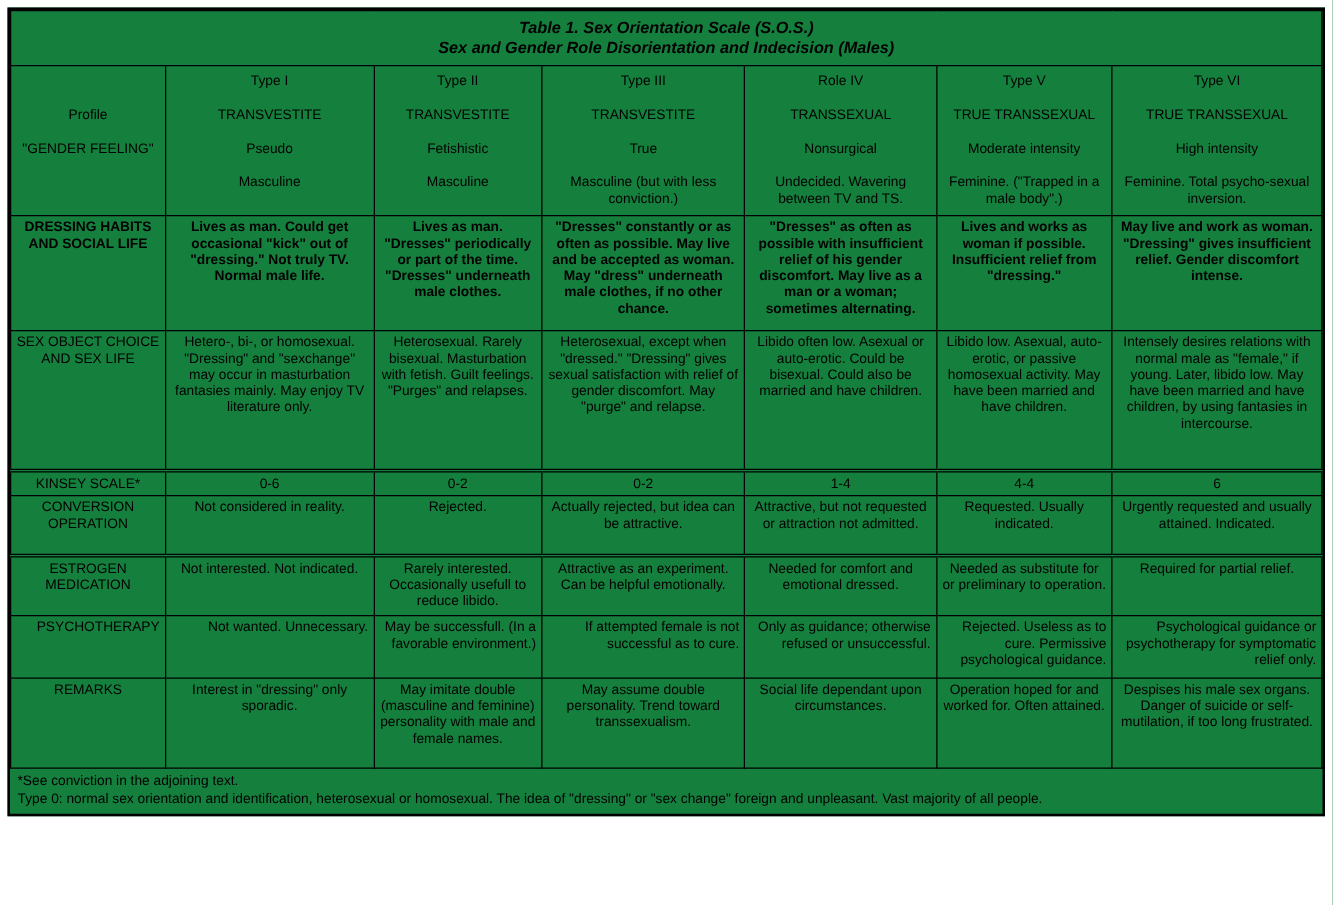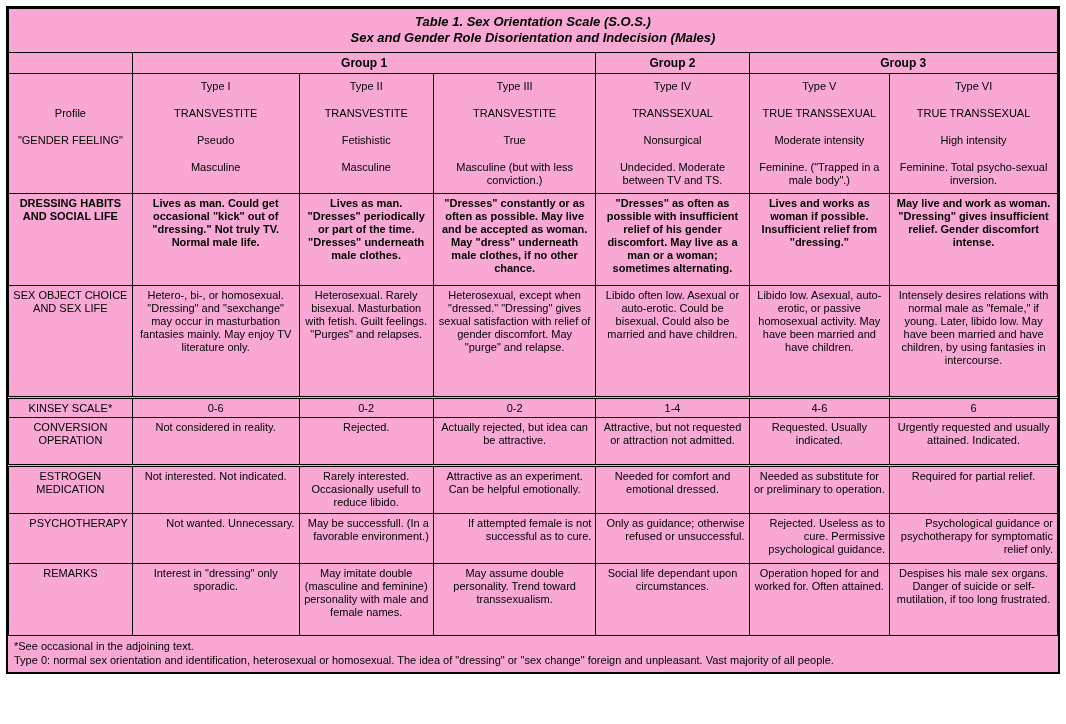--- a/index.html
+++ b/index.html
@@ -12,21 +12,21 @@
   }
   .page {
     width: 1066px;
     height: 724px;
     padding: 6px;
     background: #fff;
   }
   .frame {
     width: 1054px;
     border: 2px solid #000;
-    background: #f9a8d4;
+    background: #15803d;
   }
   table.sos {
     border-collapse: collapse;
     table-layout: fixed;
     width: 100%;
   }
   td {
     border: 1px solid #000;
     font-size: 11px;
     line-height: 13px;
@@ -96,26 +96,20 @@
       </colgroup>
 
       <tbody>
           <tr class="title-row">
         <td colspan="7">
           <div class="title-line">Table 1. Sex Orientation Scale (S.O.S.)</div>
           <div class="title-line">Sex and Gender Role Disorientation and Indecision (Males)</div>
         </td>
       </tr>
 
-      <tr class="group-row">
-        <td></td>
-        <td colspan="3">Group 1</td>
-        <td>Group 2</td>
-        <td colspan="2">Group 3</td>
-      </tr>
 
       <tr class="type-row">
         <td class="rowlabel">
           <div class="profile-spacer"></div>
           <div class="tl">Profile</div>
           <div class="tl-last">"GENDER FEELING"</div>
         </td>
         <td>
           <div class="tl">Type I</div>
           <div class="tl">TRANSVESTITE</div>
@@ -128,24 +122,24 @@
           <div class="tl">Fetishistic</div>
           <div class="tl-last">Masculine</div>
         </td>
         <td>
           <div class="tl">Type III</div>
           <div class="tl">TRANSVESTITE</div>
           <div class="tl">True</div>
           <div class="tl-last">Masculine (but with less conviction.)</div>
         </td>
         <td>
-          <div class="tl">Type IV</div>
+          <div class="tl">Role IV</div>
           <div class="tl">TRANSSEXUAL</div>
           <div class="tl">Nonsurgical</div>
-          <div class="tl-last">Undecided. Moderate between TV and TS.</div>
+          <div class="tl-last">Undecided. Wavering between TV and TS.</div>
         </td>
         <td>
           <div class="tl">Type V</div>
           <div class="tl">TRUE TRANSSEXUAL</div>
           <div class="tl">Moderate intensity</div>
           <div class="tl-last">Feminine. ("Trapped in a male body".)</div>
         </td>
         <td>
           <div class="tl">Type VI</div>
           <div class="tl">TRUE TRANSSEXUAL</div>
@@ -173,21 +167,21 @@
         <td>Libido low. Asexual, auto-erotic, or passive homosexual activity. May have been married and have children.</td>
         <td>Intensely desires relations with normal male as "female," if young. Later, libido low. May have been married and have children, by using fantasies in intercourse.</td>
       </tr>
 
       <tr class="r-kinsey dsep">
         <td class="rowlabel">KINSEY SCALE*</td>
         <td>0-6</td>
         <td>0-2</td>
         <td>0-2</td>
         <td>1-4</td>
-        <td>4-6</td>
+        <td>4-4</td>
         <td>6</td>
       </tr>
 
       <tr class="r-conversion">
         <td class="rowlabel">CONVERSION OPERATION</td>
         <td>Not considered in reality.</td>
         <td>Rejected.</td>
         <td>Actually rejected, but idea can be attractive.</td>
         <td>Attractive, but not requested or attraction not admitted.</td>
         <td>Requested. Usually indicated.</td>
@@ -220,17 +214,17 @@
         <td>May imitate double (masculine and feminine) personality with male and female names.</td>
         <td>May assume double personality. Trend toward transsexualism.</td>
         <td>Social life dependant upon circumstances.</td>
         <td>Operation hoped for and worked for. Often attained.</td>
         <td>Despises his male sex organs. Danger of suicide or self-mutilation, if too long frustrated.</td>
       </tr>
     </tbody>
       </table>
 
     <div class="footnotes">
-      <div>*See occasional in the adjoining text.</div>
+      <div>*See conviction in the adjoining text.</div>
       <div>Type 0: normal sex orientation and identification, heterosexual or homosexual. The idea of "dressing" or "sex change" foreign and unpleasant. Vast majority of all people.</div>
     </div>
   </div>
 </div>
 
 </body></html>

